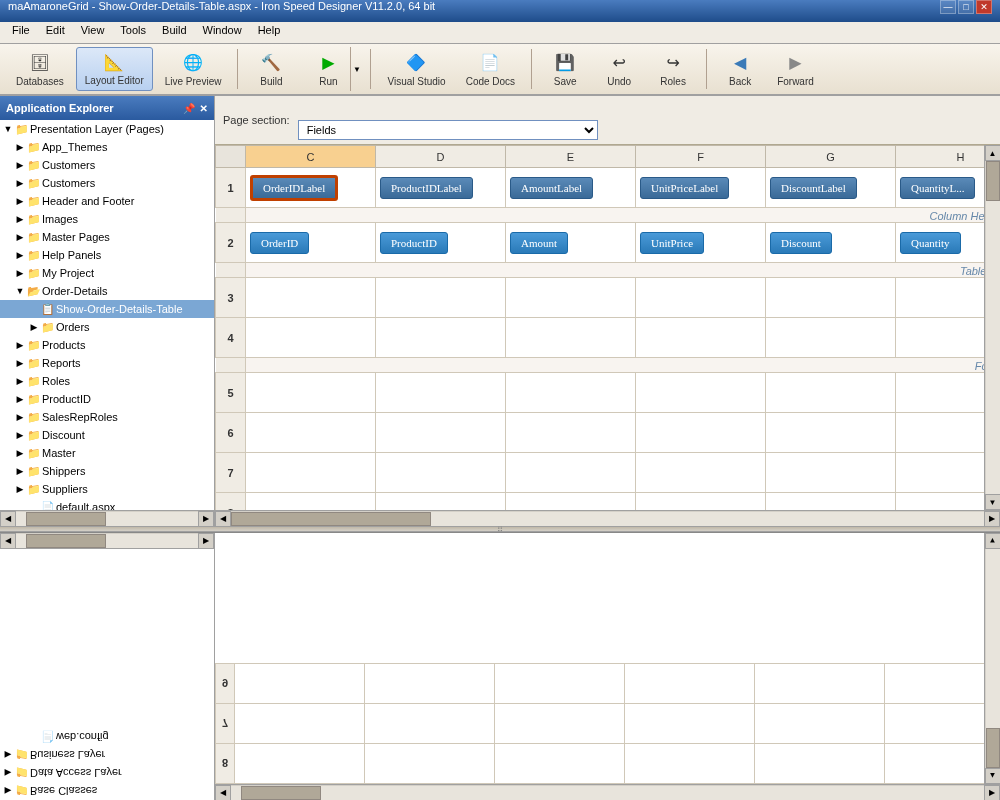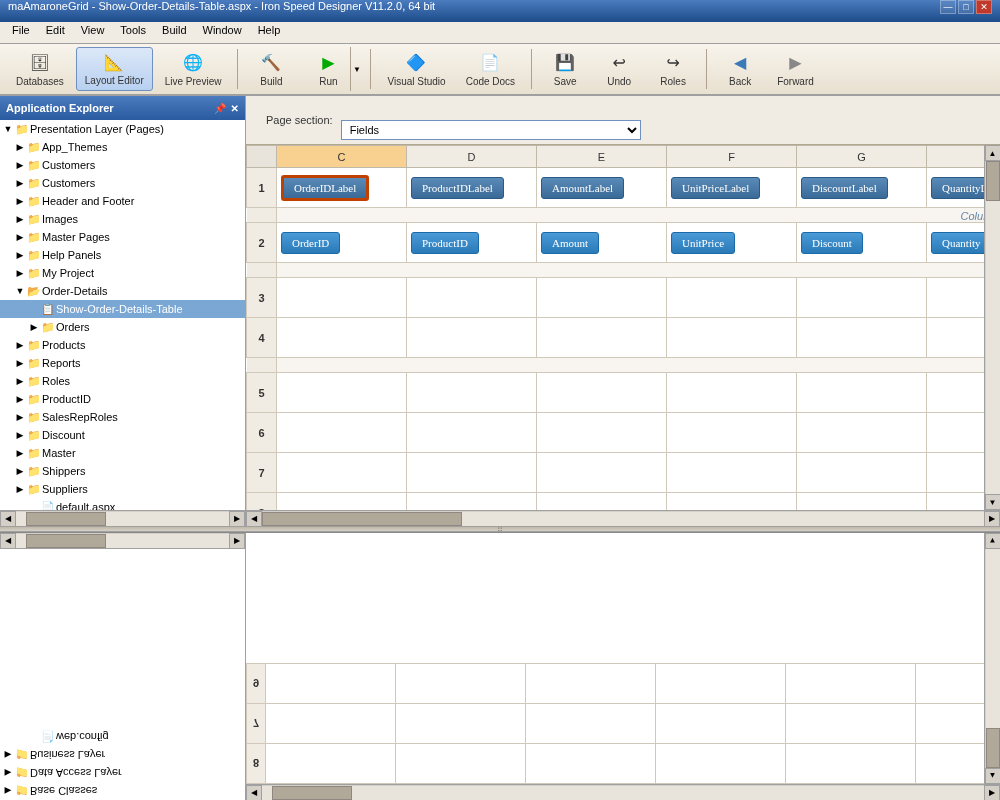--- a/index.html
+++ b/index.html
@@ -88,21 +88,21 @@
       flex-direction: column;
     }
     .split-pane {
       display: flex;
       flex: 1;
       height: 50%;
     }
 
     
     .sidebar {
-      width: 246px;
+      width: 215px;
       background: #f0ece4;
       border-right: 1px solid #a0a0a0;
       overflow: hidden;
       display: flex;
       flex-direction: column;
     }
     .sidebar-header {
       background: linear-gradient(to bottom, #4a7cbf, #2a5a9f);
       color: white;
       height: 24px;
@@ -142,21 +142,21 @@
     .content-pane {
       flex: 1;
       background: #e8e4dc;
       display: flex;
       flex-direction: column;
       overflow: hidden;
     }
     .page-section-bar {
       display: flex;
       align-items: center;
-      padding: 4px 20px;
+      padding: 4px 8px;
       background: #f0ece4;
       border-bottom: 1px solid #b0a890;
       gap: 8px;
       font-size: 11px;
     }
     .page-section-label { color: #333; }
     .page-section-select {
       flex: 1;
       max-width: 300px;
       height: 20px;

